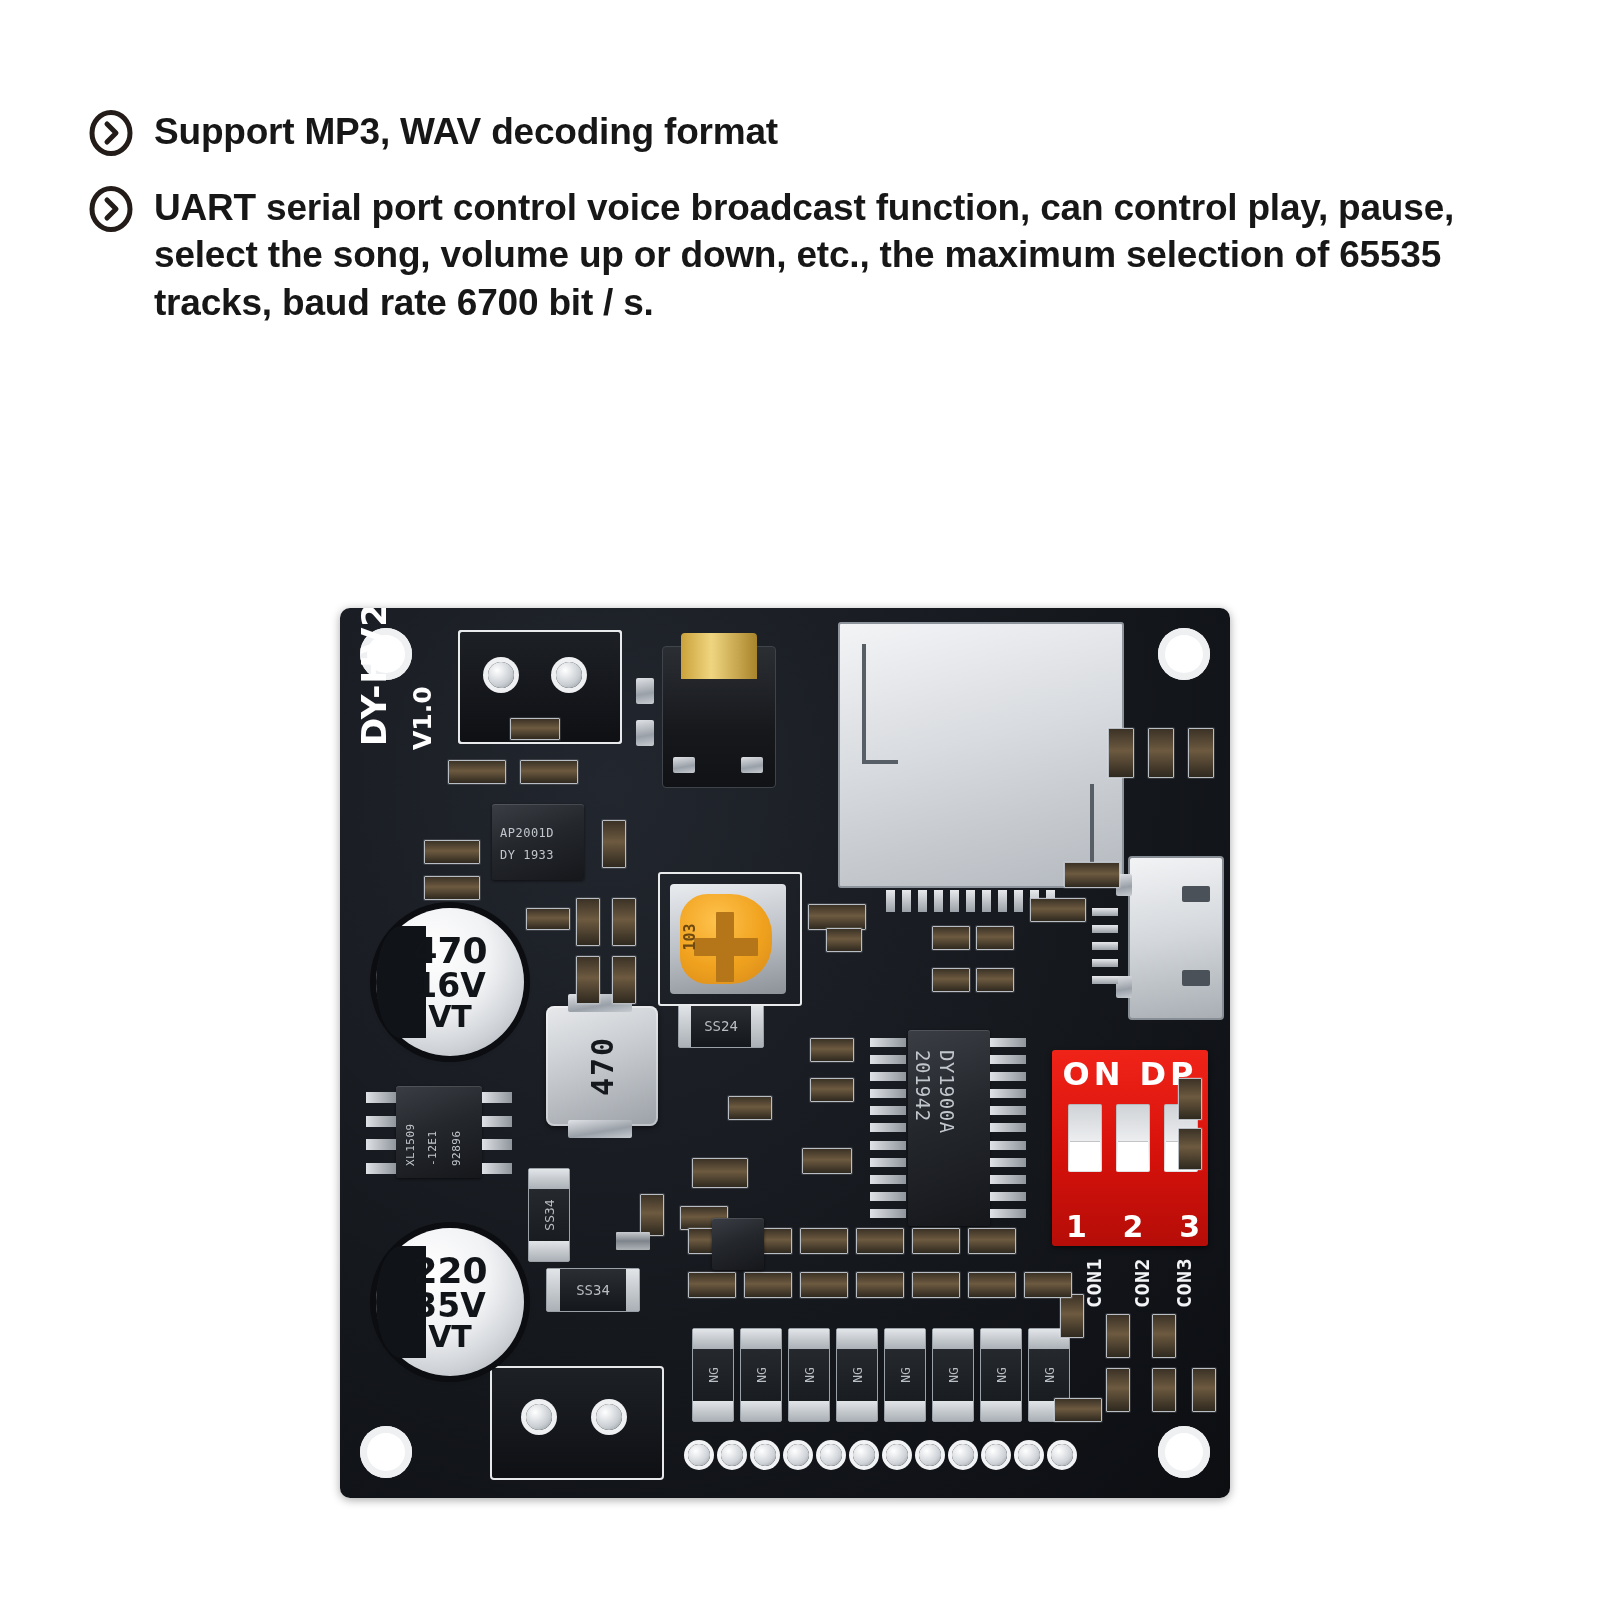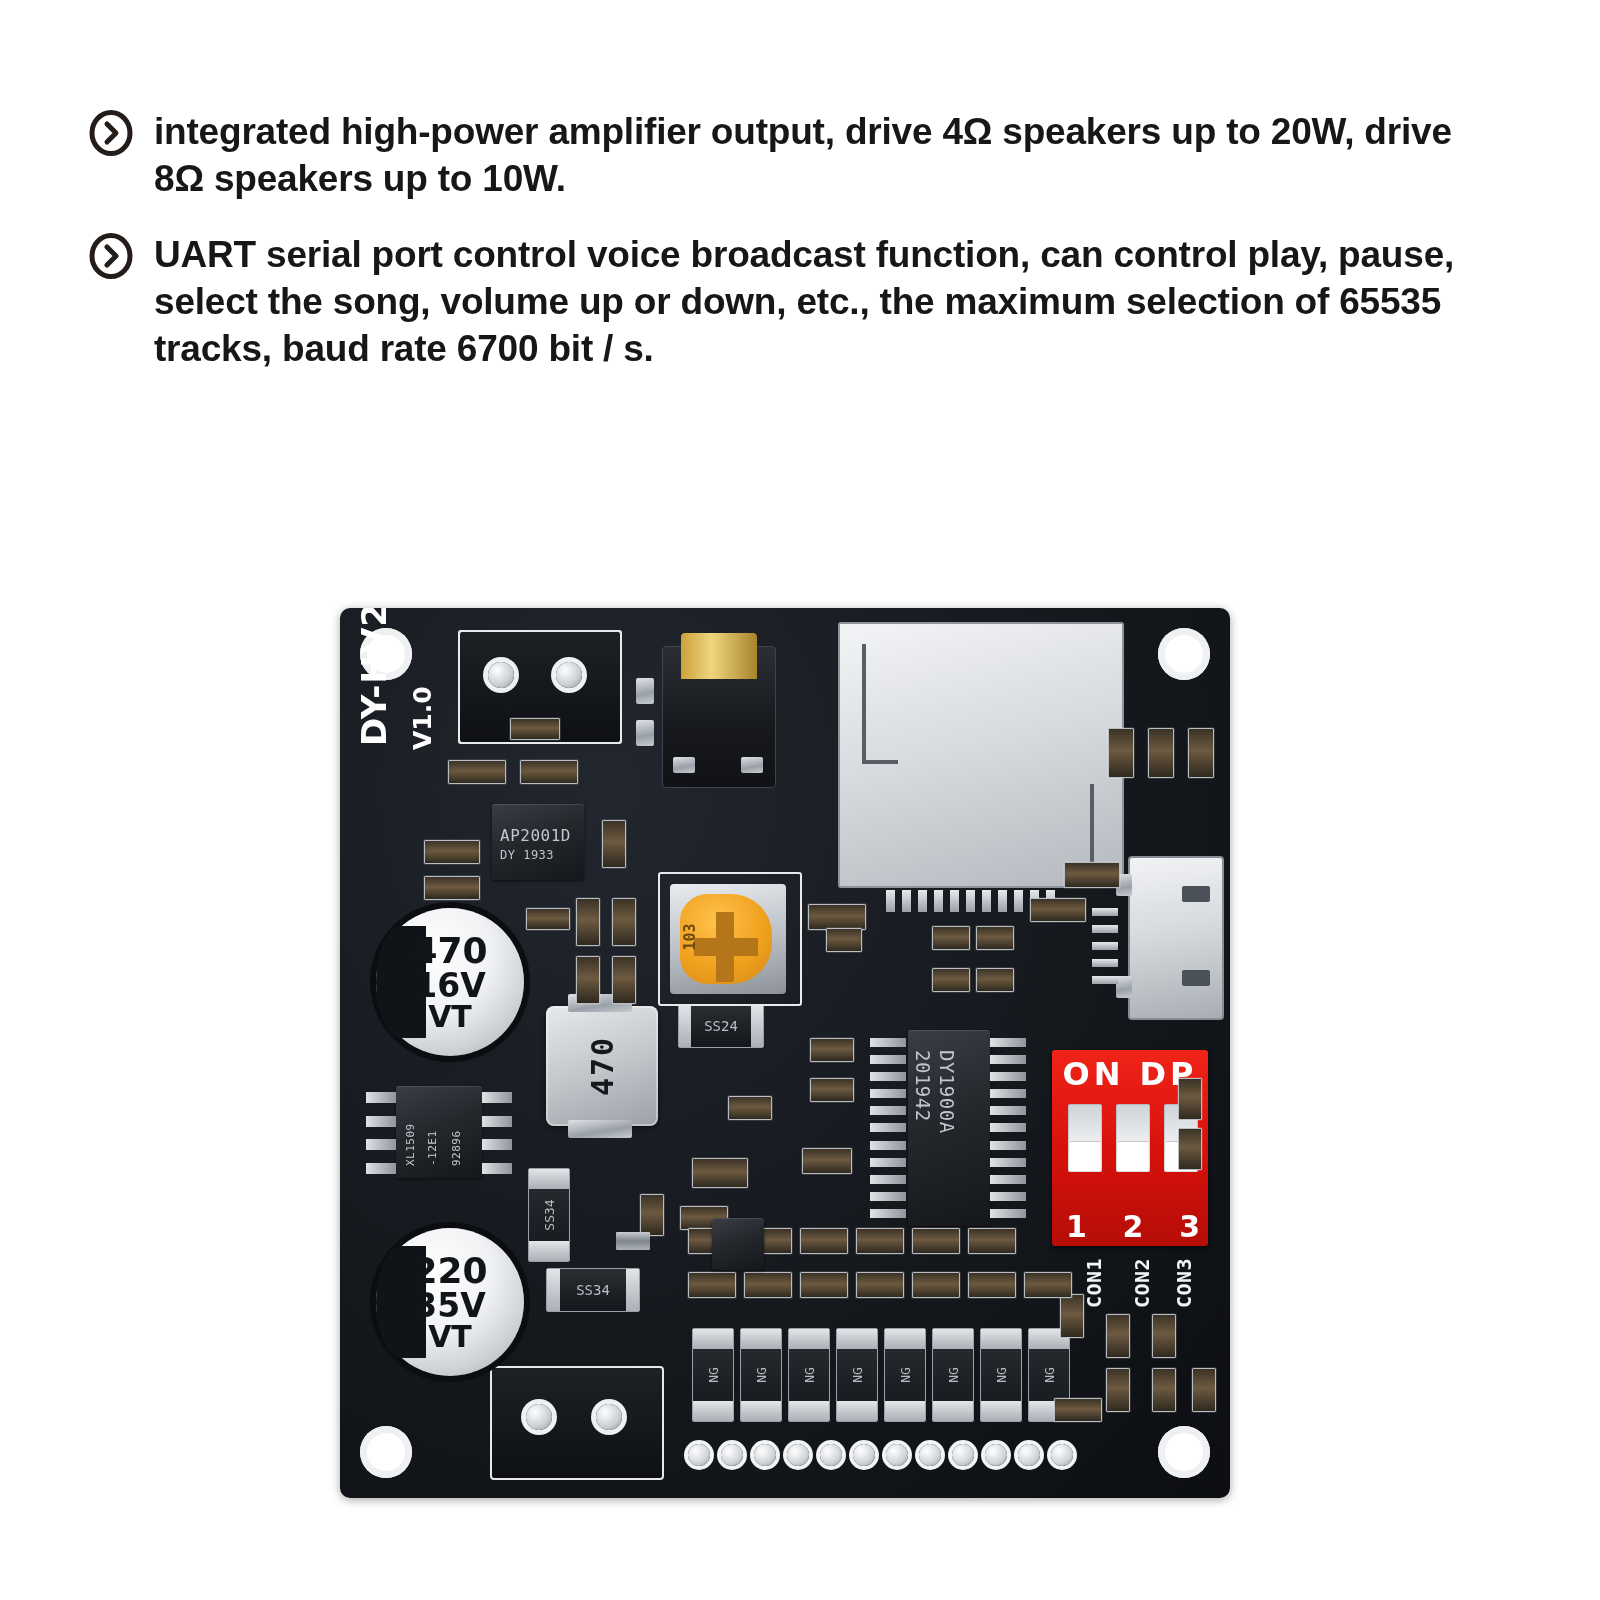--- a/index.html
+++ b/index.html
@@ -386,31 +386,31 @@
     background: radial-gradient(circle at 35% 32%, #ffffff, #c9ced3 60%, #8a9096);
     box-shadow: 0 0 0 5px #eef0f2;
   }
   .rot90 { transform: rotate(-90deg); transform-origin: left top; }
 </style>
 </head>
 <body>
 
 <div class="features">
 
-
-
   <div class="feature-row">
     <span class="bullet-icon">
       <svg width="46" height="46" viewBox="0 0 46 46">
         <ellipse cx="23" cy="23" rx="19" ry="20.5" fill="none" stroke="#231c18" stroke-width="5"></ellipse>
         <path d="M19 14 L28 23 L19 32" fill="none" stroke="#231c18" stroke-width="5" stroke-linecap="round" stroke-linejoin="round"></path>
       </svg>
     </span>
-    <span class="feature-text">integrated high-power amplifier output, drive 4Ω speakers up to 20W, drive 8Ω speakers up to 10W.</span>
+    <span class="feature-text">Support MP3, WAV decoding format</span>
   </div>
+
+
 
   <div class="feature-row">
     <span class="bullet-icon">
       <svg width="46" height="46" viewBox="0 0 46 46">
         <ellipse cx="23" cy="23" rx="19" ry="20.5" fill="none" stroke="#231c18" stroke-width="5"></ellipse>
         <path d="M19 14 L28 23 L19 32" fill="none" stroke="#231c18" stroke-width="5" stroke-linecap="round" stroke-linejoin="round"></path>
       </svg>
     </span>
     <span class="feature-text">UART serial port control voice broadcast function, can control play, pause, select the song, volume up or down, etc., the maximum selection of 65535 tracks, baud rate 6700 bit / s.</span>
   </div>
@@ -503,21 +503,21 @@
         <i style="width:30px;height:11px;"></i>
     </div>
     <div class="ic-legs" style="left:142px; top:484px; height:82px;">
       <i style="width:30px;height:11px;"></i>
         <i style="width:30px;height:11px;"></i>
       <i style="width:30px;height:11px;"></i>
         <i style="width:30px;height:11px;"></i>
     </div>
 
     <div class="ic" style="left:152px; top:196px; width:92px; height:76px;">
-      <div class="ic-label" style="left:8px; top:22px; font-size:16px;">AP2001D</div>
+      <div class="ic-label" style="left:8px; top:22px; font-size:12px;">AP2001D</div>
       <div class="ic-label" style="left:8px; top:44px; font-size:12px;">DY 1933</div>
     </div>
 
     <div class="ic" style="left:568px; top:422px; width:82px; height:196px;">
       <div class="ic-label" style="left:50px; top:20px; font-size:19px; transform:rotate(90deg); transform-origin:left top;">DY1900A</div>
       <div class="ic-label" style="left:26px; top:20px; font-size:19px; transform:rotate(90deg); transform-origin:left top;">201942</div>
     </div>
     <div class="ic-legs" style="left:530px; top:430px; height:180px;">
       <i style="width:36px;height:9px;"></i>
         <i style="width:36px;height:9px;"></i>

